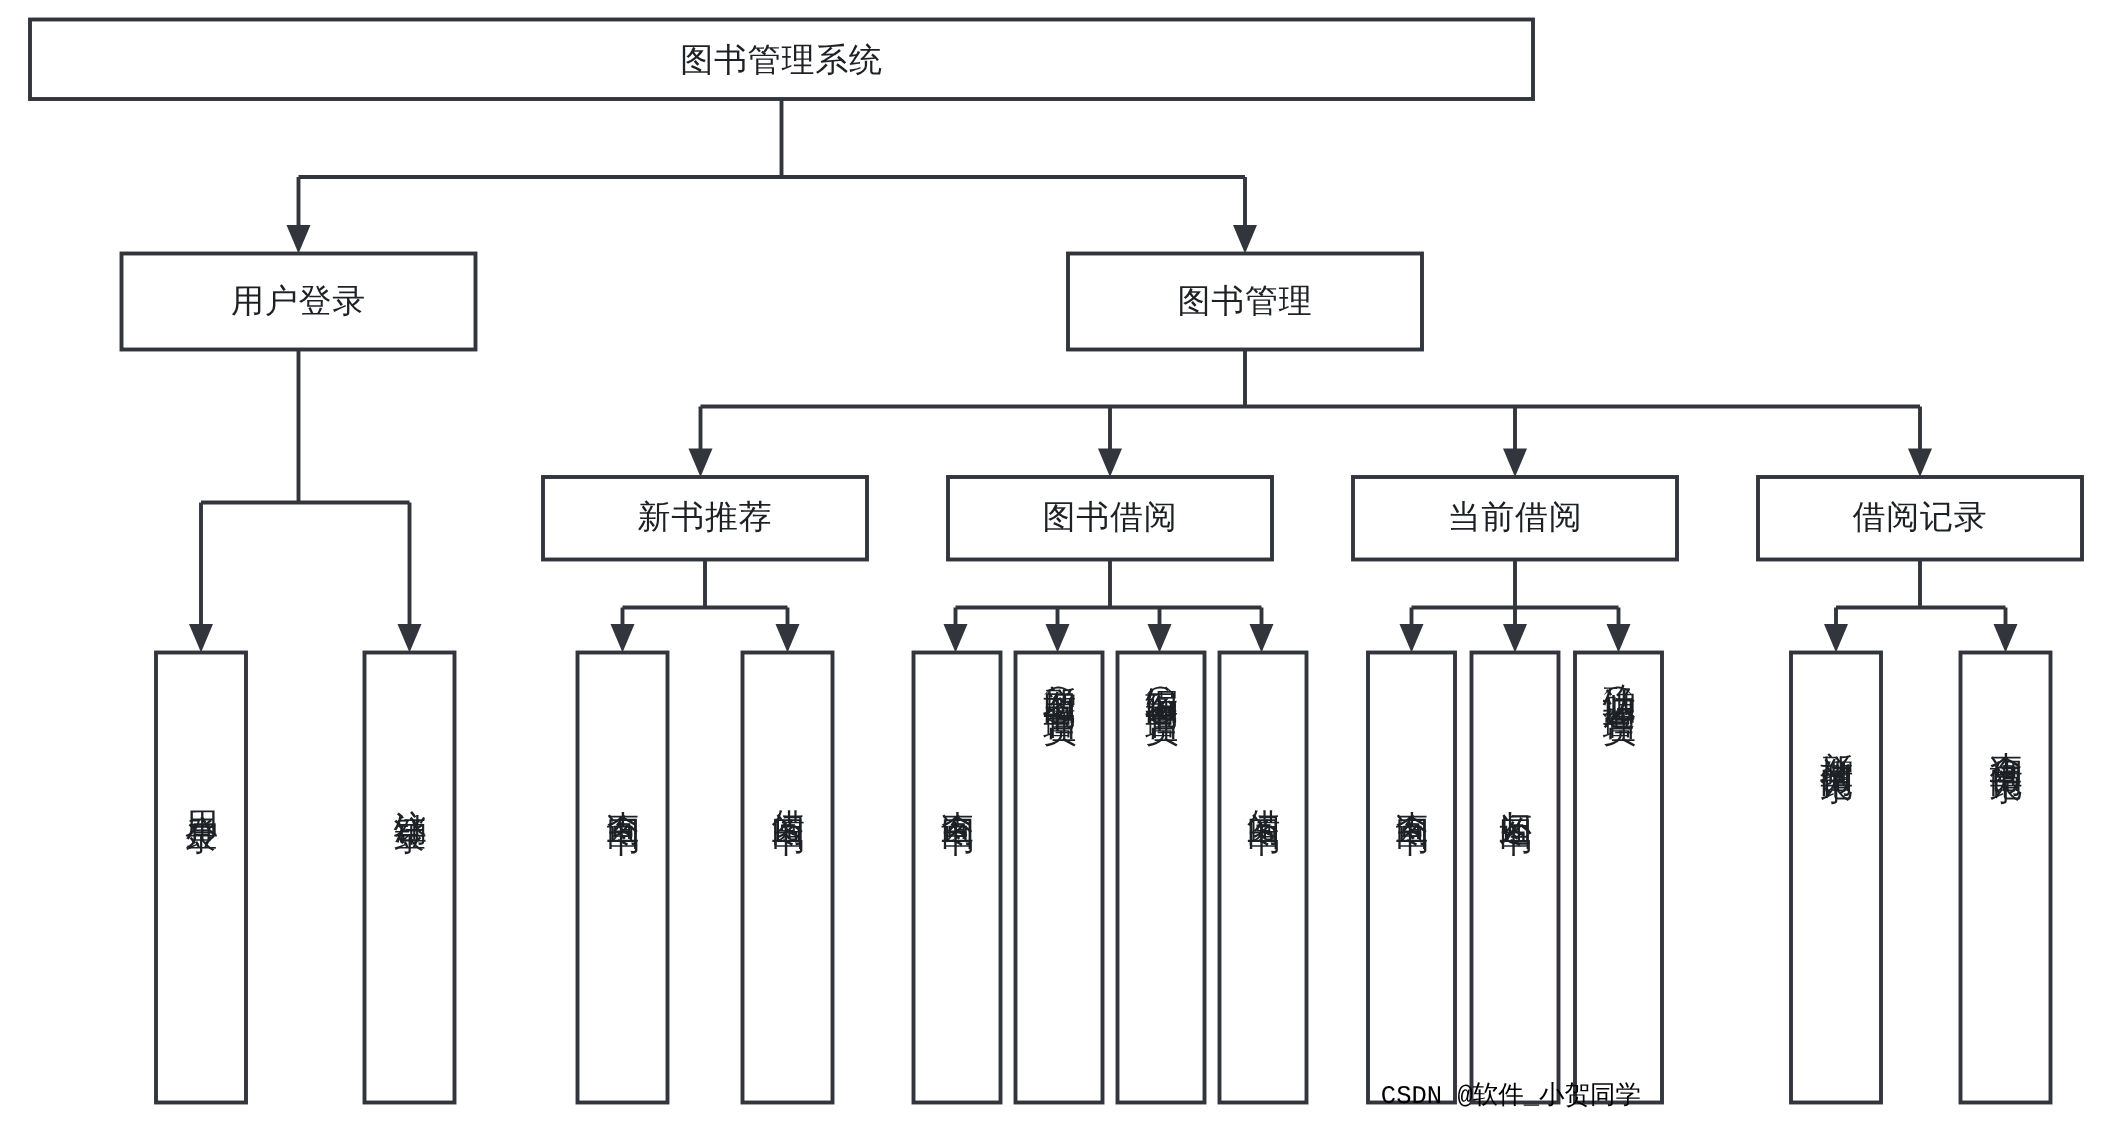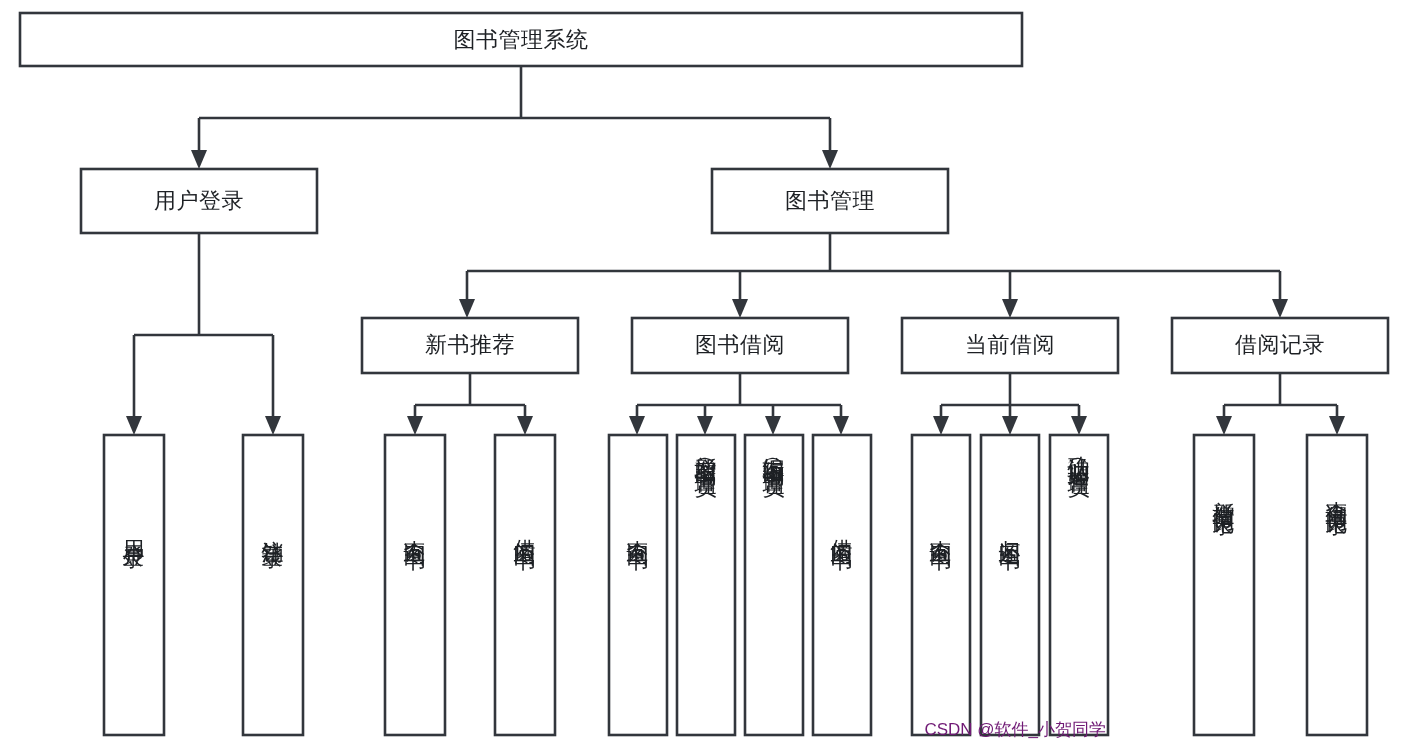--- a/index.html
+++ b/index.html
@@ -55,25 +55,25 @@
     font-size: 22px;
     fill: #1d2024;
     writing-mode: vertical-rl;
     text-orientation: upright;
     glyph-orientation-vertical: 0;
     text-anchor: middle;
     letter-spacing: 3px;
   }
   .watermark {
     position: absolute;
-    right: 8px;
+    right: 20px;
     bottom: 6px;
-    font-family: Liberation Sans, sans-serif;
+    font-family: Liberation Mono, monospace;
     font-size: 17px;
-    color: #701a75;
+    color: #000000;
     white-space: nowrap;
     pointer-events: none;
     user-select: none;
   }
 </style>
 </head>
 <body>
 
 <div id="diagram-root">
 

